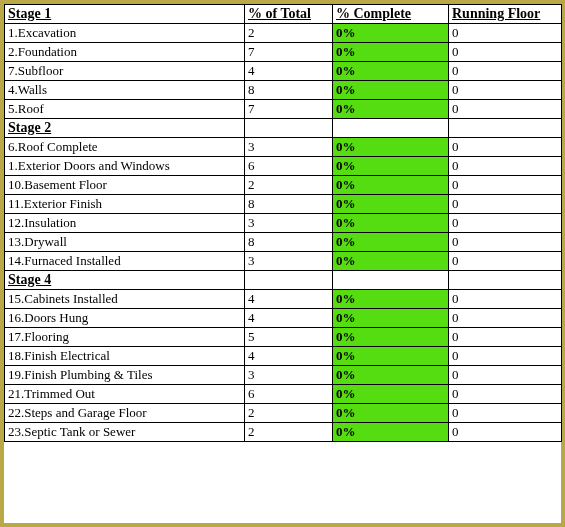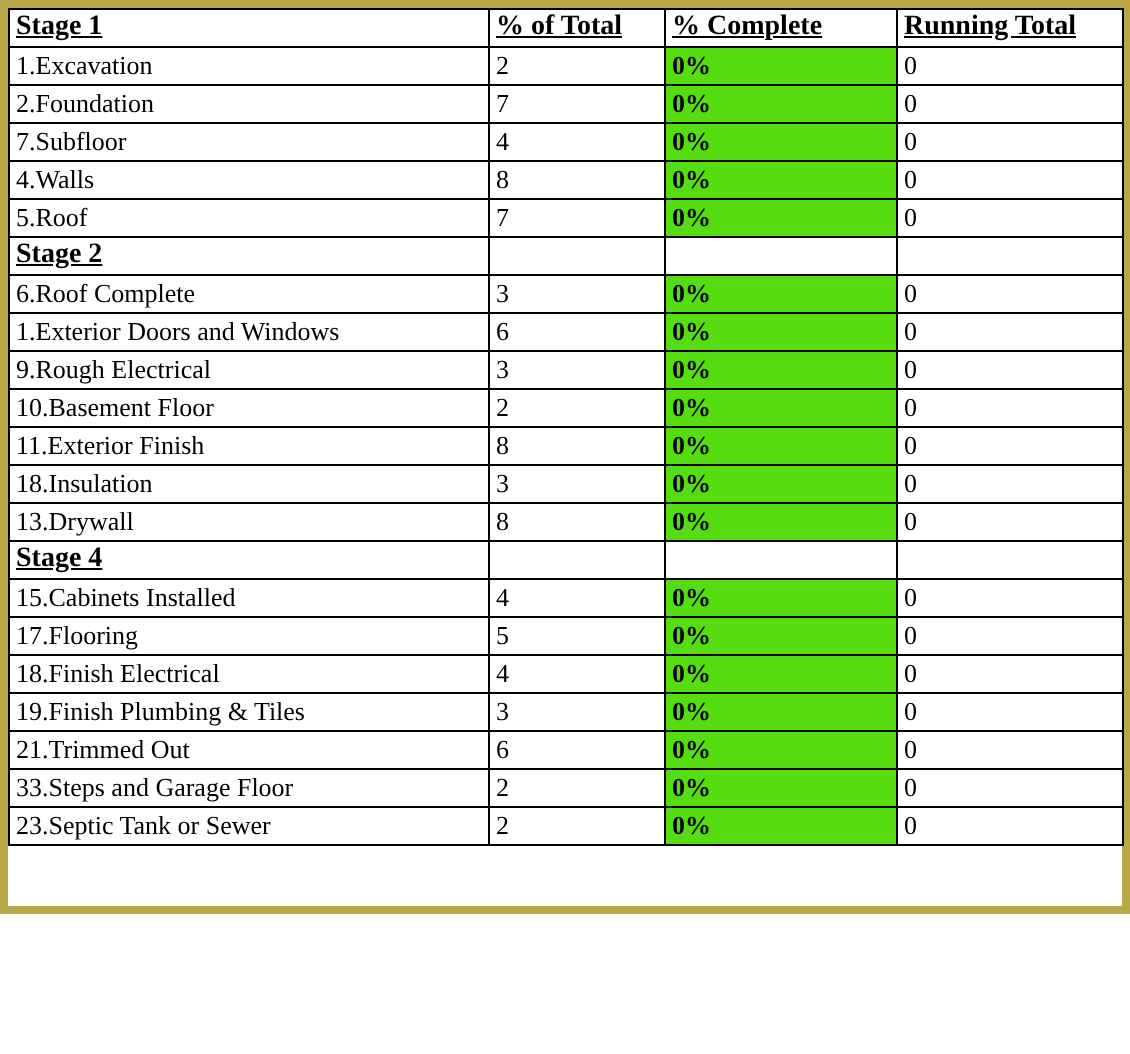--- a/index.html
+++ b/index.html
@@ -4,21 +4,21 @@
 <style>
   body {
     margin: 0;
     padding: 0;
     font-family: "Times New Roman", serif;
     font-size: 13px;
     background: #fff;
   }
   .frame {
     width: 565px;
-    height: 457px;
+    height: 527px;
     box-sizing: border-box;
     border: 4px solid #b8a848;
     background: #fff;
     position: relative;
   }
   table {
     border-collapse: collapse;
     width: 100%;
     table-layout: fixed;
   }
@@ -60,21 +60,21 @@
       <col class="c1">
         <col class="c2">
         <col class="c3">
         <col class="c4">
     </colgroup>
     <tbody id="tbody">
         <tr>
           <th>Stage 1</th>
           <th>% of Total</th>
           <th>% Complete</th>
-          <th>Running Total</th>
+          <th>Running Floor</th>
         </tr>
         <tr>
           <td>1.Excavation</td>
           <td>2</td>
           <td class="pct-complete-cell">0%</td>
           <td>0</td>
         </tr>
         <tr>
           <td>2.Foundation</td>
           <td>7</td>
@@ -111,57 +111,63 @@
           <td class="pct-complete-cell">0%</td>
           <td>0</td>
         </tr>
         <tr>
           <td>1.Exterior Doors and Windows</td>
           <td>6</td>
           <td class="pct-complete-cell">0%</td>
           <td>0</td>
         </tr>
         <tr>
-          <td>9.Rough Electrical</td>
-          <td>3</td>
-          <td class="pct-complete-cell">0%</td>
-          <td>0</td>
-        </tr>
-        <tr>
           <td>10.Basement Floor</td>
           <td>2</td>
           <td class="pct-complete-cell">0%</td>
           <td>0</td>
         </tr>
         <tr>
           <td>11.Exterior Finish</td>
           <td>8</td>
           <td class="pct-complete-cell">0%</td>
           <td>0</td>
         </tr>
         <tr>
-          <td>18.Insulation</td>
+          <td>12.Insulation</td>
           <td>3</td>
           <td class="pct-complete-cell">0%</td>
           <td>0</td>
         </tr>
         <tr>
           <td>13.Drywall</td>
           <td>8</td>
           <td class="pct-complete-cell">0%</td>
           <td>0</td>
         </tr>
         <tr>
+          <td>14.Furnaced Installed</td>
+          <td>3</td>
+          <td class="pct-complete-cell">0%</td>
+          <td>0</td>
+        </tr>
+        <tr>
           <td class="section-header">Stage 4</td>
           <td></td>
           <td></td>
           <td></td>
         </tr>
         <tr>
           <td>15.Cabinets Installed</td>
+          <td>4</td>
+          <td class="pct-complete-cell">0%</td>
+          <td>0</td>
+        </tr>
+        <tr>
+          <td>16.Doors Hung</td>
           <td>4</td>
           <td class="pct-complete-cell">0%</td>
           <td>0</td>
         </tr>
         <tr>
           <td>17.Flooring</td>
           <td>5</td>
           <td class="pct-complete-cell">0%</td>
           <td>0</td>
         </tr>
@@ -177,21 +183,21 @@
           <td class="pct-complete-cell">0%</td>
           <td>0</td>
         </tr>
         <tr>
           <td>21.Trimmed Out</td>
           <td>6</td>
           <td class="pct-complete-cell">0%</td>
           <td>0</td>
         </tr>
         <tr>
-          <td>33.Steps and Garage Floor</td>
+          <td>22.Steps and Garage Floor</td>
           <td>2</td>
           <td class="pct-complete-cell">0%</td>
           <td>0</td>
         </tr>
         <tr>
           <td>23.Septic Tank or Sewer</td>
           <td>2</td>
           <td class="pct-complete-cell">0%</td>
           <td>0</td>
         </tr>

